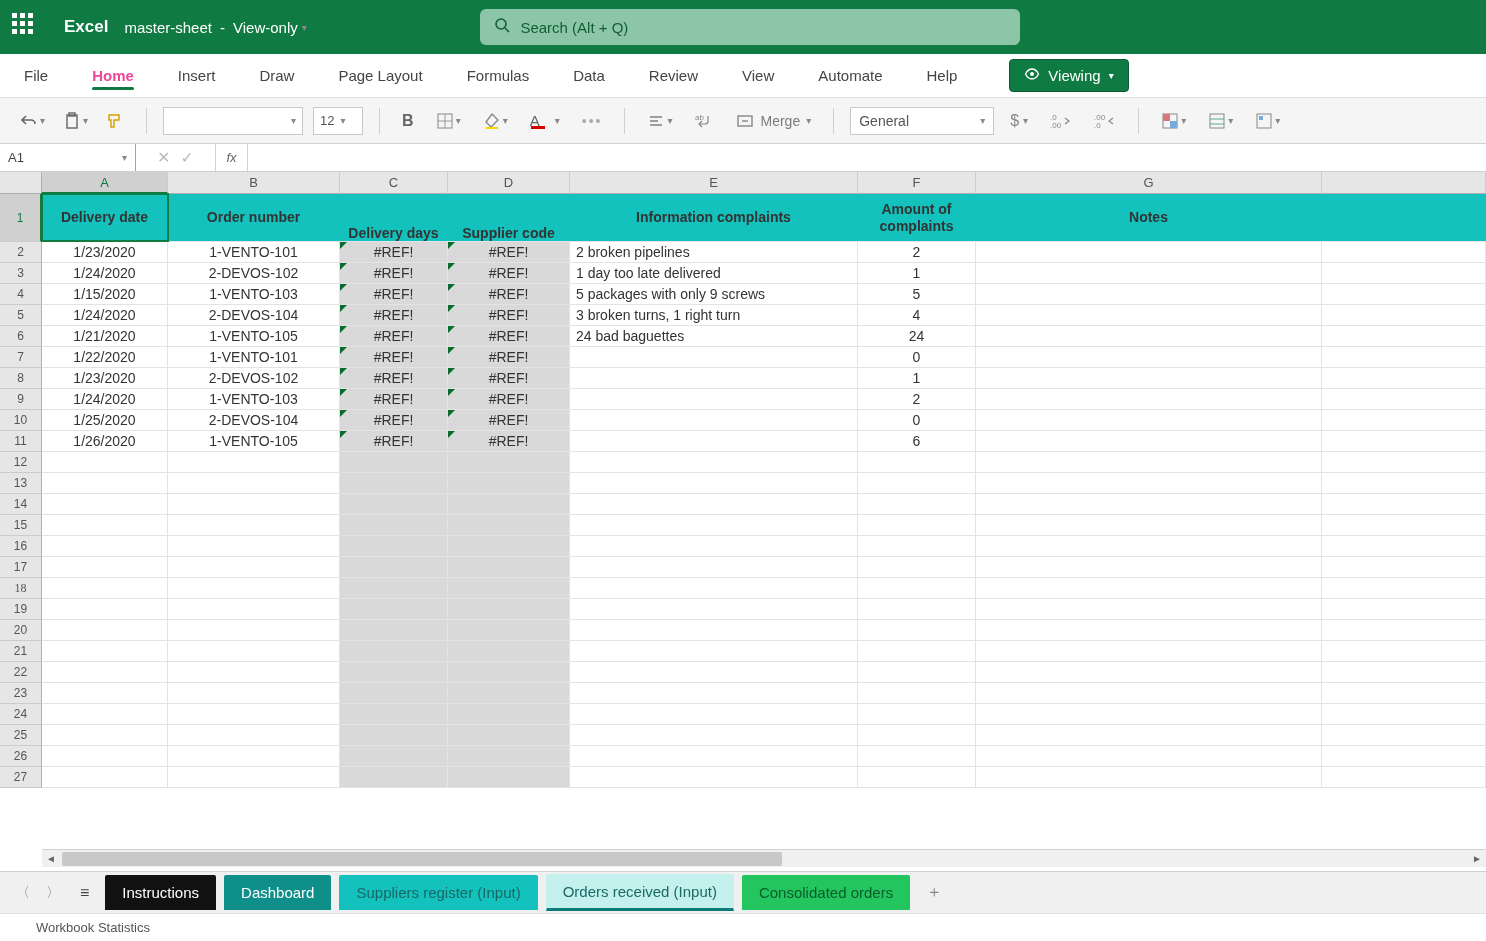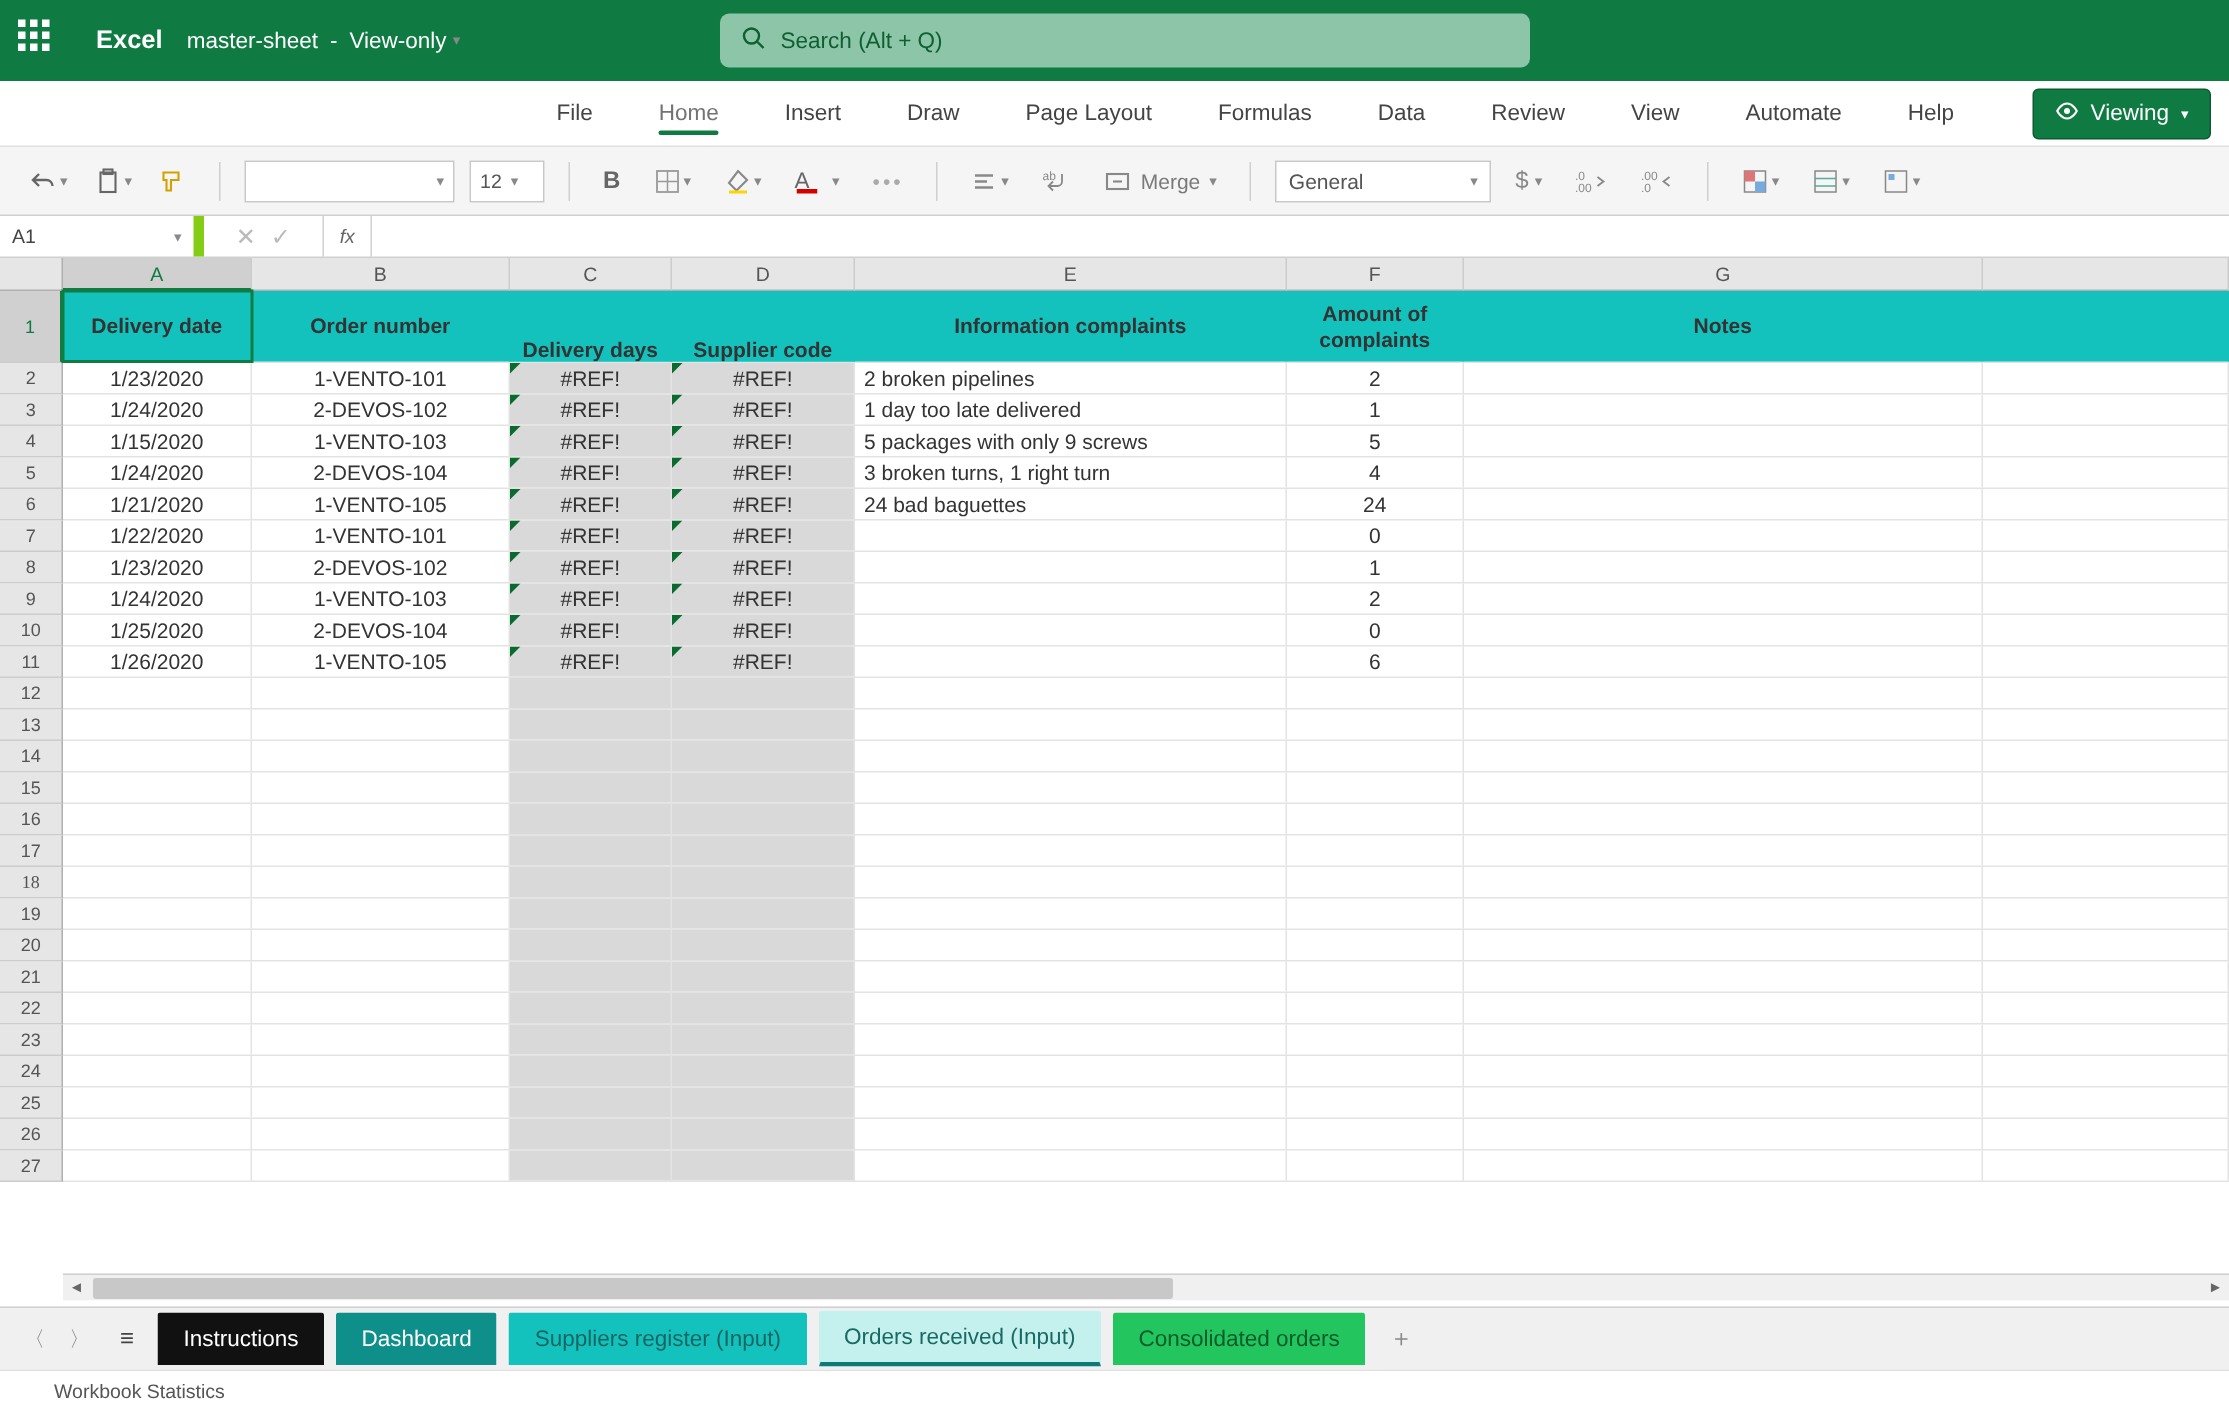--- a/index.html
+++ b/index.html
@@ -11,39 +11,39 @@
 .app-launcher span { background: #fff; width: 5px; height: 5px; }
 .app-name { color: #fff; font-weight: 700; font-size: 17px; margin-left: 8px; }
 .doc-name { color: #fff; font-size: 15px; display: flex; align-items: center; gap: 4px; }
 .doc-name .sep { margin: 0 4px; }
 .search-wrap { margin-left: auto; margin-right: auto; }
 .search-box { width: 540px; height: 36px; background: #8cc5a7; border-radius: 6px; display: flex; align-items: center; padding: 0 14px; gap: 10px; color: #0f5f33; }
 .search-box input { border: none; background: transparent; outline: none; font-size: 15px; flex: 1; color: #0f5f33; }
 .search-box input::placeholder { color: #0f5f33; }
 
 
-.ribbon-tabs { height: 44px; background: #fff; display: flex; align-items: center; padding: 0 12px; gap: 20px; border-bottom: 1px solid #e0e0e0; justify-content: flex-end; }
+.ribbon-tabs { height: 44px; background: #fff; display: flex; align-items: center; padding: 0 12px; gap: 20px; border-bottom: 1px solid #e0e0e0; }
 .ribbon-tab { font-size: 15px; color: #444; padding: 10px 12px; cursor: pointer; position: relative; }
-.ribbon-tab.active { color: #737373; font-weight: 400; }
+.ribbon-tab.active { color: #ec4899; font-weight: 700; }
 .ribbon-tab.active::after { content:""; position:absolute; left:12px; right:12px; bottom:4px; height:3px; background:#0f7b42; border-radius:2px; }
 .viewing-btn { margin-left: 20px; background:#0f7b42; color:#fff; border-radius:4px; padding:6px 14px; display:flex; align-items:center; gap:8px; font-size:15px; cursor:pointer; border:1px solid #0a5d32; }
 
 
 .toolbar { height: 46px; background: #f5f5f5; border-bottom: 1px solid #d0d0d0; display: flex; align-items: center; padding: 0 14px; gap: 10px; }
 .tb-group { display: flex; align-items: center; gap: 6px; }
 .tb-btn { color: #7a7a7a; padding: 4px 6px; cursor: pointer; display:flex; align-items:center; gap:2px; font-size:14px; }
 .tb-sep { width:1px; height:26px; background:#d0d0d0; margin:0 6px; }
 .font-box { border:1px solid #c8c8c8; background:#fff; height:28px; width:140px; display:flex; align-items:center; justify-content:flex-end; padding:0 6px; color:#888; }
 .size-box { border:1px solid #c8c8c8; background:#fff; height:28px; width:50px; display:flex; align-items:center; padding:0 6px; color:#555; font-size:13px; gap:6px; }
 .fmt-box { border:1px solid #c8c8c8; background:#fff; height:28px; width:144px; display:flex; align-items:center; padding:0 8px; color:#555; font-size:14px; }
 .chev { font-size:10px; color:#888; }
 
 
 .formula-row { height: 28px; background:#fff; border-bottom:1px solid #d0d0d0; display:flex; align-items:stretch; }
-.name-box { width:136px; border-right:7px solid #84cc16; display:flex; align-items:center; padding:0 8px; font-size:13px; color:#444; justify-content:space-between; }
+.name-box { width:136px; border-right:1px solid #84cc16; display:flex; align-items:center; padding:0 8px; font-size:13px; color:#444; justify-content:space-between; }
 .fx-ctrl { width:80px; border-right:1px solid #d0d0d0; display:flex; align-items:center; justify-content:center; gap:10px; color:#999; }
 .fx-label { width:32px; display:flex; align-items:center; justify-content:center; font-style:italic; color:#666; font-size:13px; border-right:1px solid #d0d0d0; }
 .formula-input { flex:1; }
 
 
 .grid-wrap { position:absolute; top:172px; left:0; right:0; bottom:74px; overflow:hidden; background:#fff; }
 .corner { position:absolute; left:0; top:0; width:42px; height:22px; background:#e6e6e6; border-right:1px solid #b0b0b0; border-bottom:1px solid #b0b0b0; }
 .col-headers { position:absolute; left:42px; top:0; right:0; height:22px; display:flex; }
 .col-h { background:#e6e6e6; border-right:1px solid #ccc; border-bottom:1px solid #b0b0b0; font-size:13px; color:#555; display:flex; align-items:center; justify-content:center; }
 .col-h.sel { background:#d0d0d0; color:#0f7b42; border-bottom:2px solid #107c41; }

